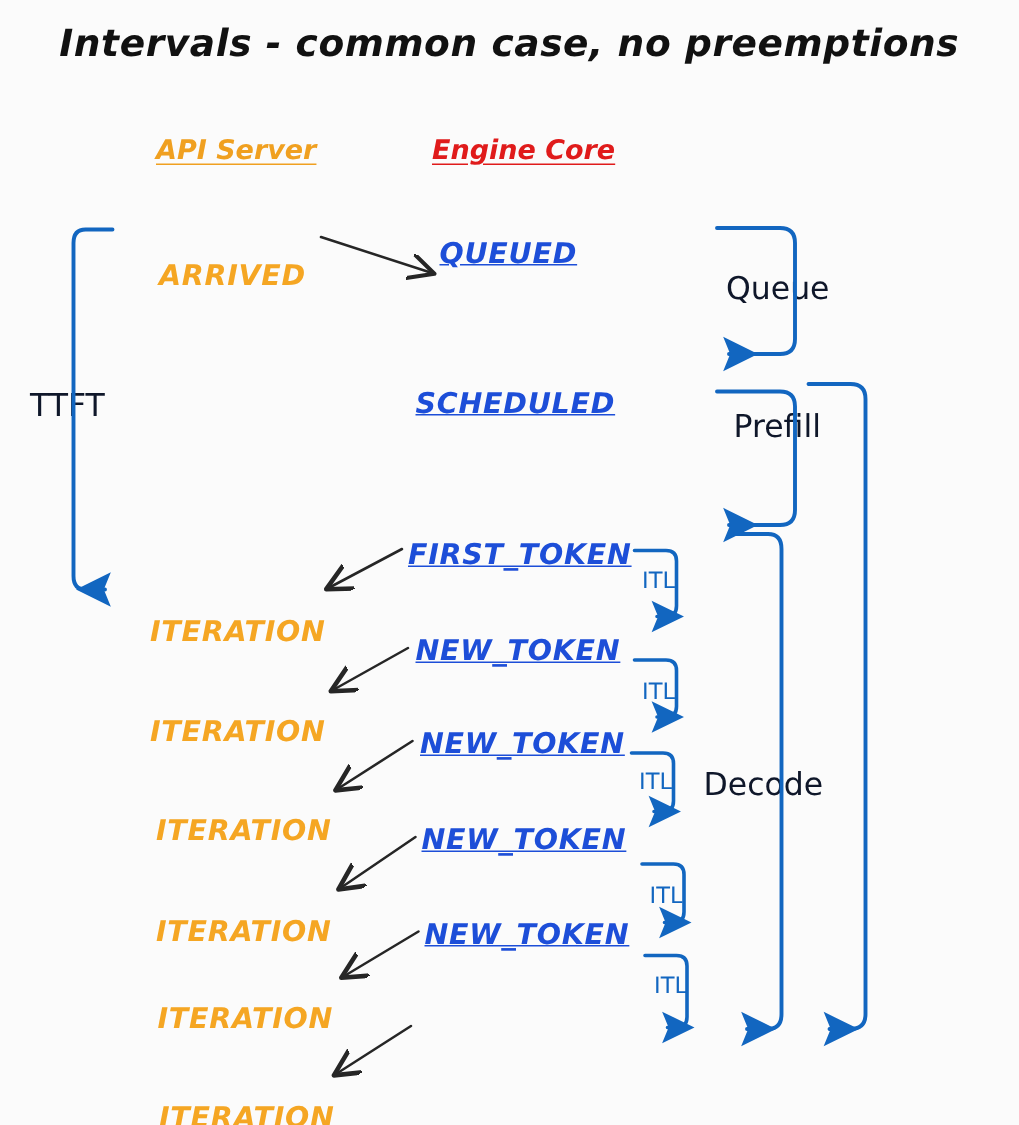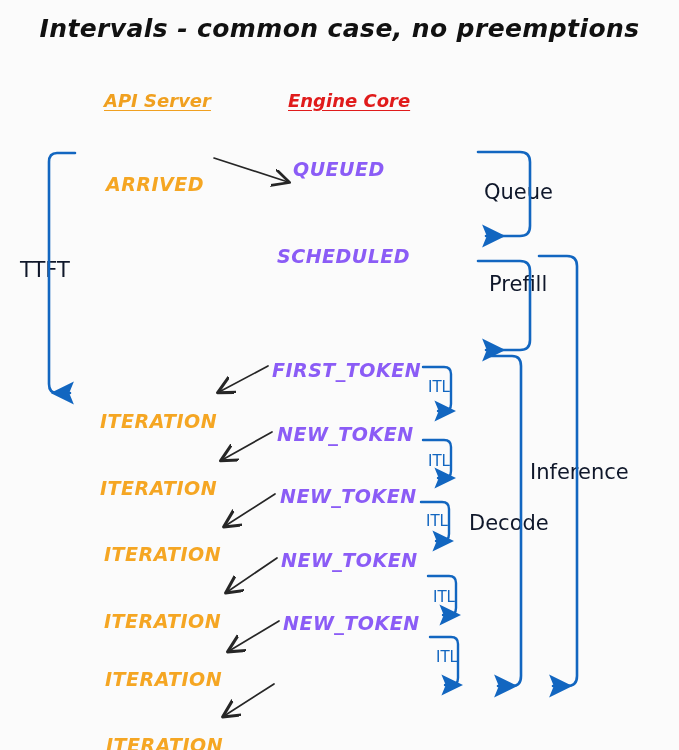--- a/index.html
+++ b/index.html
@@ -53,21 +53,21 @@
   .state {
     position: absolute;
     font-family: "DejaVu Sans", sans-serif;
     font-size: 19px;
     font-style: italic;
     font-weight: bold;
     white-space: nowrap;
     letter-spacing: 0.5px;
   }
   .state.orange { color: #F5A623; margin-top: 28px; }
-  .state.red { color: #8b5cf6; }
+  .state.red { color: #1d4ed8; text-decoration: underline; }
 
   .blue-label {
     position: absolute;
     font-family: "DejaVu Sans", sans-serif;
     font-size: 21px;
     color: #0f172a;
     white-space: nowrap;
   }
   .itl-label {
     position: absolute;
@@ -89,32 +89,31 @@
 
   <div class="state orange" style="left:106px; top:145px;">ARRIVED</div>
   <div class="state orange" style="left:100px; top:382px;">ITERATION</div>
   <div class="state orange" style="left:100px; top:449px;">ITERATION</div>
   <div class="state orange" style="left:104px; top:515px;">ITERATION</div>
   <div class="state orange" style="left:104px; top:582px;">ITERATION</div>
   <div class="state orange" style="left:105px; top:640px;">ITERATION</div>
   <div class="state orange" style="left:106px; top:706px;">ITERATION</div>
 
   <div class="state red" style="left:293px; top:158px;">QUEUED</div>
-  <div class="state red" style="left:277px; top:245px;text-align:right;">SCHEDULED</div>
+  <div class="state red" style="left:277px; top:258px;text-align:right;">SCHEDULED</div>
   <div class="state red" style="left:272px; top:359px;">FIRST_TOKEN</div>
   <div class="state red" style="left:277px; top:423px;">NEW_TOKEN</div>
   <div class="state red" style="left:280px; top:485px;">NEW_TOKEN</div>
   <div class="state red" style="left:281px; top:549px;">NEW_TOKEN</div>
   <div class="state red" style="left:283px; top:612px;">NEW_TOKEN</div>
 
   <div class="blue-label" style="left:20px; top:258px;">TTFT</div>
   <div class="blue-label" style="left:484px; top:180px;">Queue</div>
   <div class="blue-label" style="left:489px; top:272px;">Prefill</div>
   <div class="blue-label" style="left:469px; top:511px;">Decode</div>
-  <div class="blue-label" style="left:530px; top:460px;">Inference</div>
 
   <div class="itl-label" style="left:428px; top:378px;">ITL</div>
   <div class="itl-label" style="left:428px; top:452px;">ITL</div>
   <div class="itl-label" style="left:426px; top:512px;">ITL</div>
   <div class="itl-label" style="left:433px; top:588px;">ITL</div>
   <div class="itl-label" style="left:436px; top:648px;">ITL</div>
 
   <svg class="layer" viewBox="0 0 679 750">
     <defs>
       <marker id="blackArrowR" markerWidth="12" markerHeight="12" refX="9" refY="5" orient="auto">

